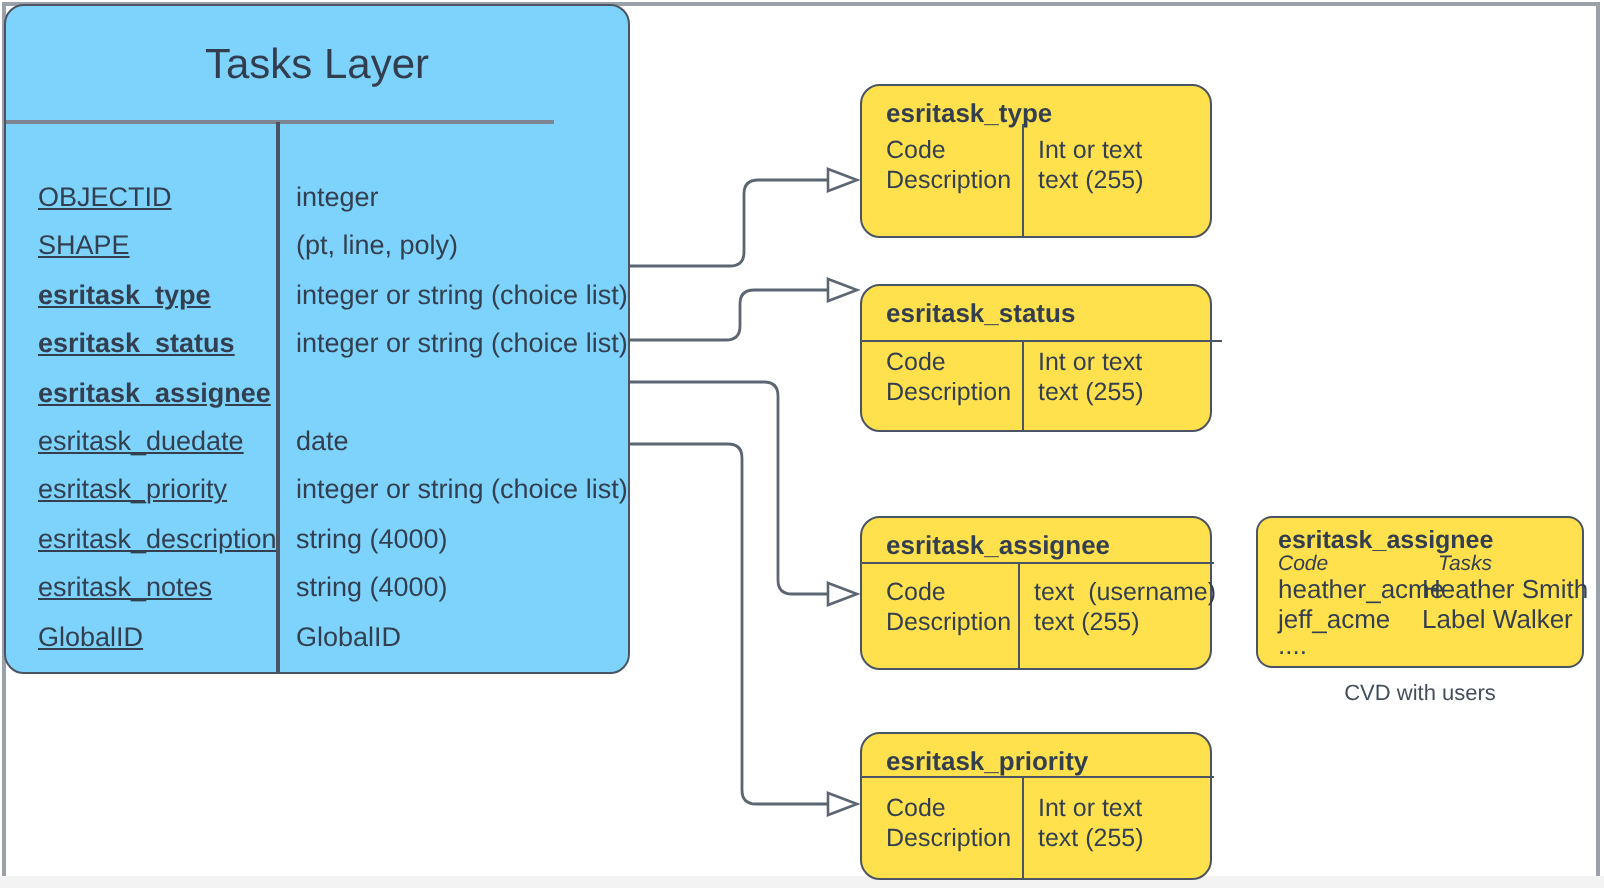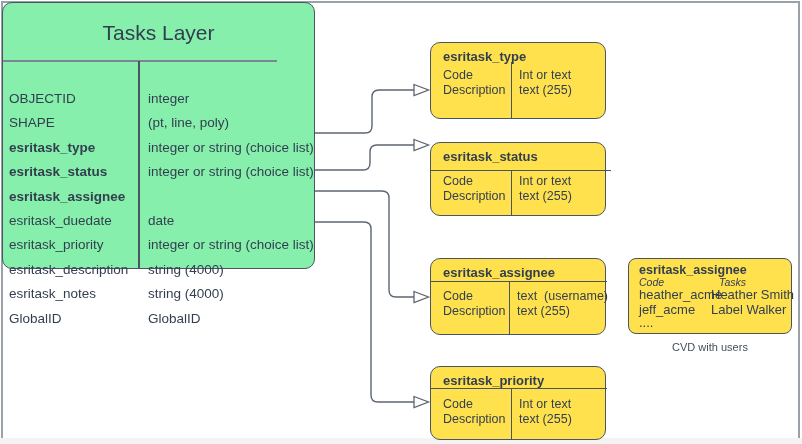--- a/index.html
+++ b/index.html
@@ -9,33 +9,33 @@
     color:#333F4F;background:#ffffff;
   }
   
   #frame{position:absolute;left:1px;top:1px;width:795px;height:435px;
     border:2px solid #9aa1a9;z-index:0;}
   #bottom-strip{position:absolute;left:0;top:438px;width:802px;height:6px;
     background:#f3f3f3;z-index:0;}
   
   #wires{position:absolute;left:0;top:0;z-index:1;}
   
-  #tasks-table{position:absolute;left:2px;top:2px;width:313px;height:267px;
-    background:#86efac;border:1.6px solid #4a5462;border-radius:10px;
+  #tasks-table{position:absolute;left:2px;top:2px;width:313px;height:335px;
+    background:#7dd3fc;border:1.6px solid #4a5462;border-radius:10px;
     box-sizing:border-box;z-index:2;}
   #tasks-title{position:absolute;left:0;top:13px;width:100%;height:34px;
     line-height:34px;text-align:center;font-size:21px;color:#323e4f;}
   #title-divider{position:absolute;left:0;top:57px;width:274px;height:2px;
     background:#7d8592;}
   #col-divider{position:absolute;left:135px;top:58px;width:1.6px;bottom:0;
     background:#4a5462;}
   #field-rows{position:absolute;left:0;top:84px;width:100%;}
   .frow{display:flex;height:24.4px;line-height:24.4px;font-size:13.5px;}
-  .fname{width:135px;padding-left:6px;box-sizing:border-box;
-    white-space:nowrap;overflow:hidden;}
+  .fname{width:135px;padding-left:16px;box-sizing:border-box;
+    white-space:nowrap;overflow:hidden;text-decoration:underline;}
   .ftype{padding-left:10px;white-space:nowrap;}
   .frow.bold .fname{font-weight:bold;}
   
   .cbox{position:absolute;left:430px;width:176px;background:#ffe14e;
     border:1.6px solid #4a5462;border-radius:10px;box-sizing:border-box;
     z-index:2;}
   .cbox-title{position:absolute;left:12px;top:6px;font-size:13px;
     font-weight:bold;white-space:nowrap;}
   .cbox-hdiv{position:absolute;left:-1px;height:1.4px;background:#4a5462;}
   .cbox-vdiv{position:absolute;left:80px;width:1.4px;bottom:0;background:#4a5462;}

